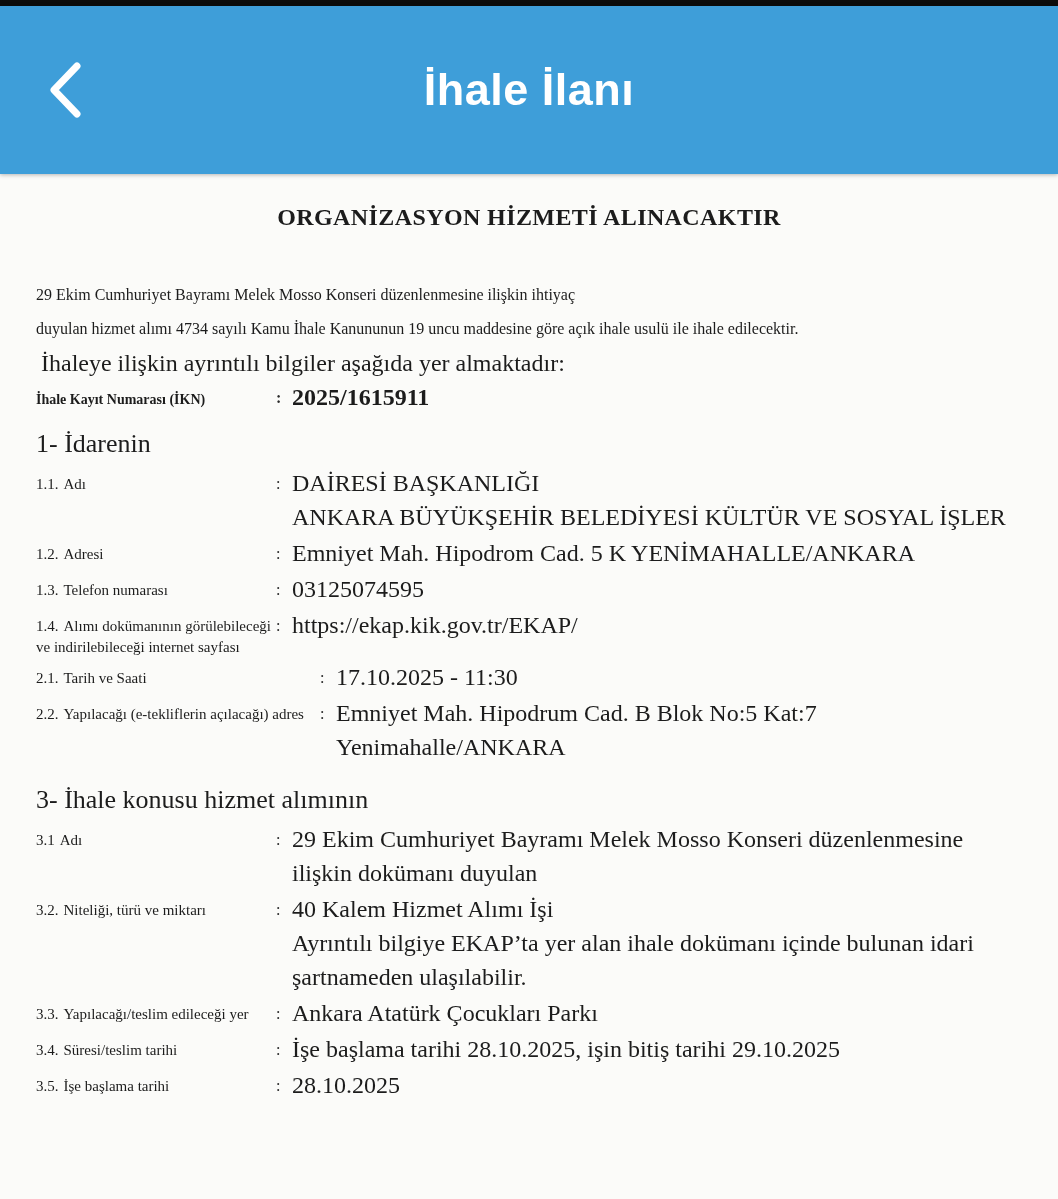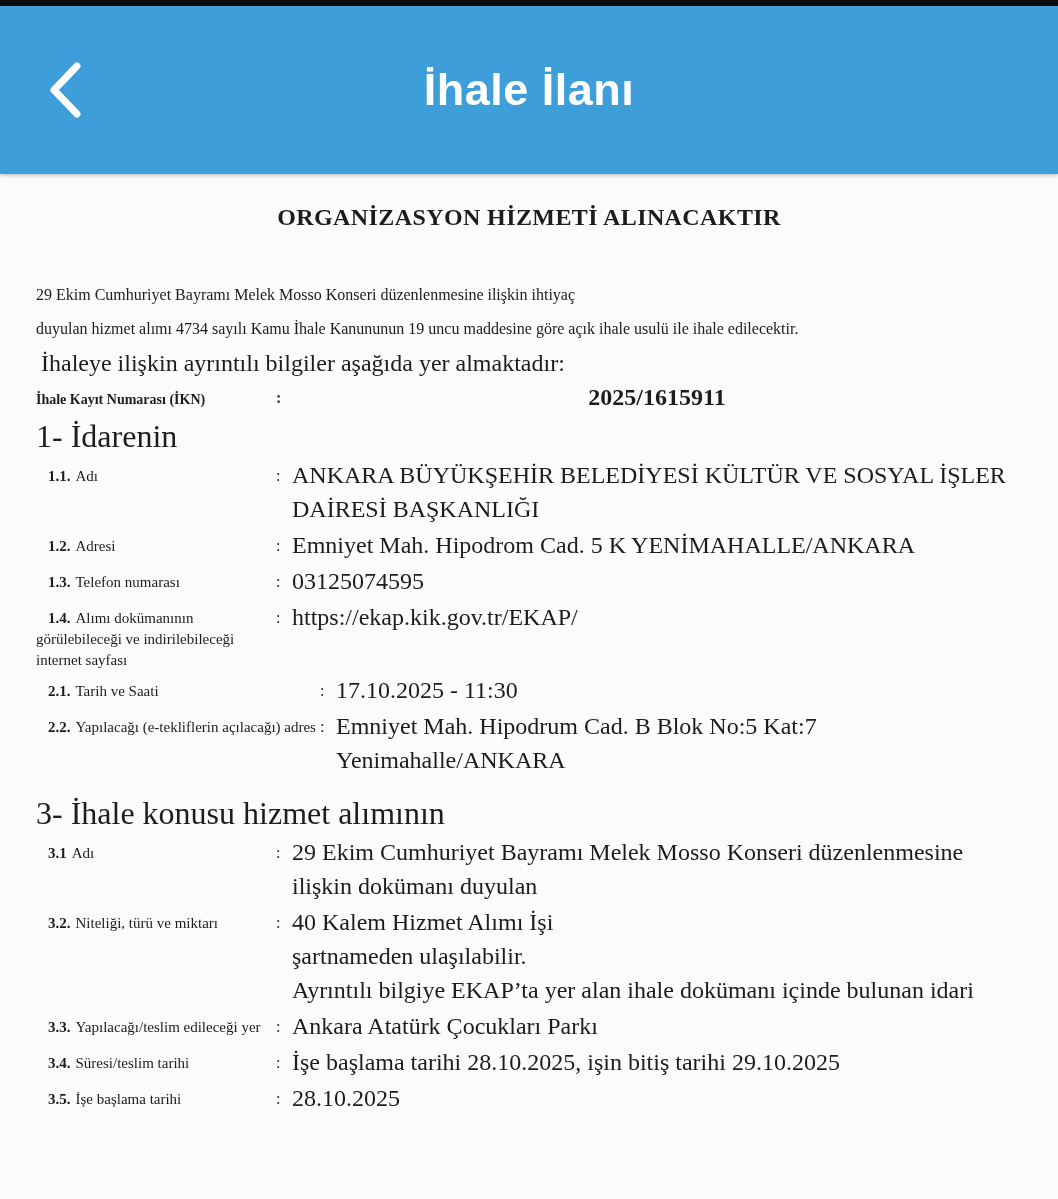--- a/index.html
+++ b/index.html
@@ -71,43 +71,43 @@
     display: grid;
     grid-template-columns: 240px 16px 1fr;
     margin-bottom: 2px;
   }
   .row.wide { grid-template-columns: 284px 16px 1fr; }
   .label {
     font-size: 15px;
     line-height: 21px;
     padding-top: 8px;
   }
-  .label .num { font-weight: 700; margin-right: 5px; margin-left: 12px; }
+  .label .num { font-weight: 400; margin-right: 5px; }
   .colon {
     font-size: 16px;
     line-height: 20px;
     padding-top: 8px;
     color: #2a2a2a;
   }
   .value {
     font-size: 24px;
     line-height: 34px;
   }
   .value .vline { white-space: nowrap; }
   .ikn-row { margin-bottom: 2px; }
   .ikn-row .label {
     font-size: 14px;
     font-weight: 700;
     padding-top: 9px;
   }
   .ikn-row .colon { font-weight: 700; }
-  .ikn-row .value { font-weight: 700; text-align: center; }
+  .ikn-row .value { font-weight: 700; }
   .section-heading {
-    margin: 6px 0 6px 0;
-    font-size: 32px;
+    margin: 14px 0 6px 0;
+    font-size: 26px;
     line-height: 32px;
     font-weight: 400;
   }
   .section-heading.spaced { margin-top: 20px; }
 </style>
 </head>
 <body>
 
 <div class="screen">
 
@@ -141,22 +141,22 @@
     </div>
 
     <h3 class="section-heading">1- İdarenin</h3>
 
     <div class="row">
       <div class="label">
         <span class="num">1.1.</span><span>Adı</span>
       </div>
       <div class="colon">:</div>
       <div class="value">
+        <div class="vline">DAİRESİ BAŞKANLIĞI</div>
         <div class="vline">ANKARA BÜYÜKŞEHİR BELEDİYESİ KÜLTÜR VE SOSYAL İŞLER</div>
-        <div class="vline">DAİRESİ BAŞKANLIĞI</div>
       </div>
     </div>
 
     <div class="row">
       <div class="label">
         <span class="num">1.2.</span><span>Adresi</span>
       </div>
       <div class="colon">:</div>
       <div class="value">Emniyet Mah. Hipodrom Cad. 5 K YENİMAHALLE/ANKARA</div>
     </div>
@@ -210,22 +210,22 @@
       </div>
     </div>
 
     <div class="row">
       <div class="label">
         <span class="num">3.2.</span><span>Niteliği, türü ve miktarı</span>
       </div>
       <div class="colon">:</div>
       <div class="value">
         <div class="vline">40 Kalem Hizmet Alımı İşi</div>
+        <div class="vline">Ayrıntılı bilgiye EKAP’ta yer alan ihale dokümanı içinde bulunan idari</div>
         <div class="vline">şartnameden ulaşılabilir.</div>
-        <div class="vline">Ayrıntılı bilgiye EKAP’ta yer alan ihale dokümanı içinde bulunan idari</div>
       </div>
     </div>
 
     <div class="row">
       <div class="label">
         <span class="num">3.3.</span><span>Yapılacağı/teslim edileceği yer</span>
       </div>
       <div class="colon">:</div>
       <div class="value">Ankara Atatürk Çocukları Parkı</div>
     </div>

